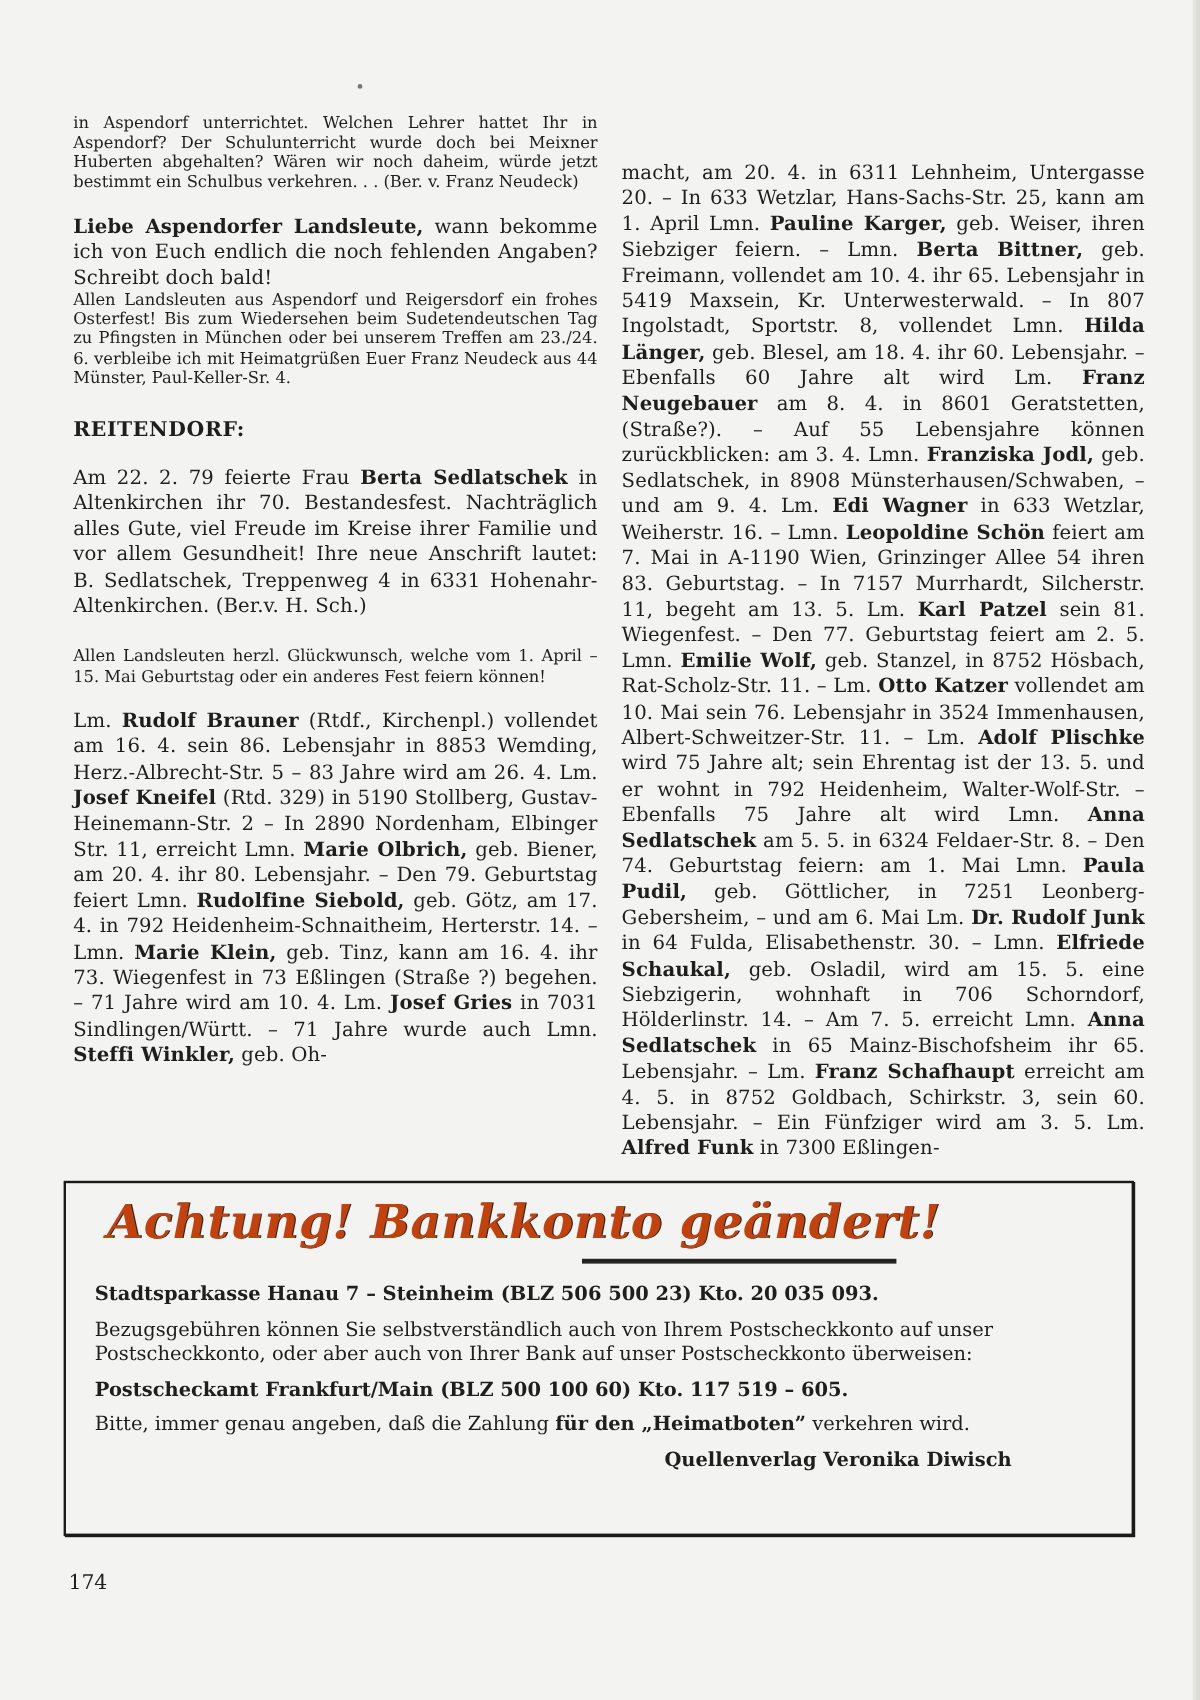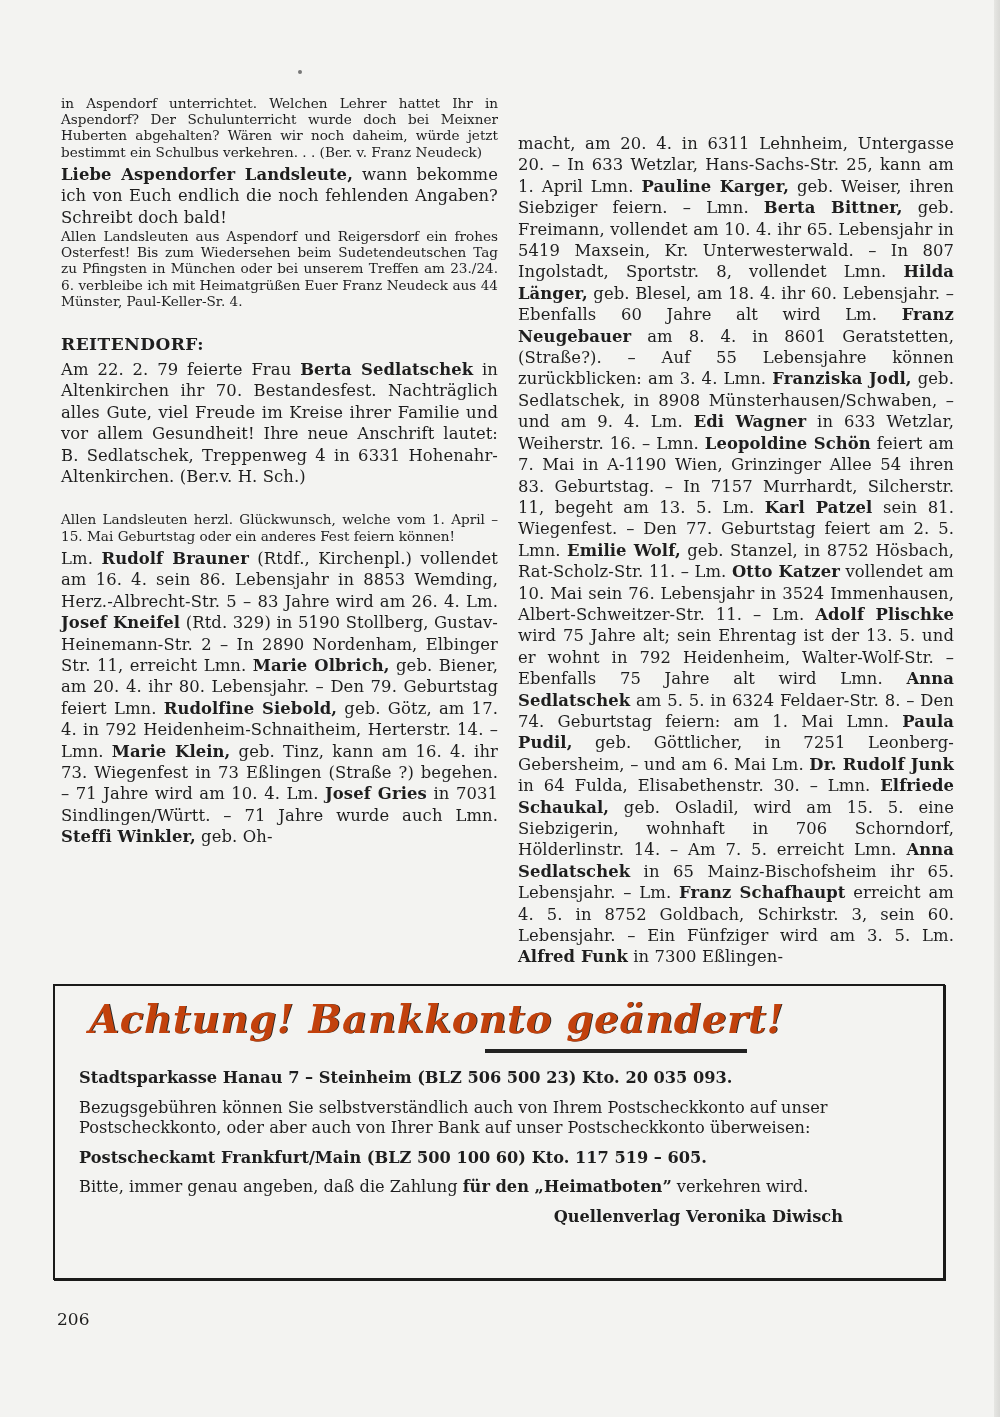--- a/index.html
+++ b/index.html
@@ -18,21 +18,21 @@
   .dot { position: absolute; left: 298px; top: 70px; width: 4px; height: 4px; border-radius: 50%; background: #777; }
   .col {
     position: absolute; top: 95px; width: 437px;
     text-align: justify;
   }
   .col-left { left: 61px; }
   .col-right { left: 518px; width: 436px; margin-top: 38px; }
   p { margin: 0; }
   .small { font-size: 13.6px; line-height: 16.2px; }
   .big { font-size: 16.4px; line-height: 21.4px; letter-spacing: 0.1px; }
-  .gap-s { margin-top: 4px; }
+  .gap-s { margin-top: 18px; }
   .gap-l { margin-top: 24px; }
   .heading { font-weight: bold; font-size: 17px; letter-spacing: 0.5px; line-height: 22px; }
   b { font-weight: bold; }
   .box {
     position: absolute; left: 53px; top: 984px; width: 888px; height: 292px;
     border: 2px solid #1a1a1a;
     box-shadow: 1px 1px 0 #1a1a1a;
   }
   .box-title {
     position: absolute; left: 34px; top: 10px;
@@ -81,13 +81,13 @@
   <div class="box-underline"></div>
   <div class="box-body">
     <p><b>Stadtsparkasse Hanau 7 – Steinheim (BLZ 506 500 23) Kto. 20 035 093.</b></p>
     <p>Bezugsgebühren können Sie selbstverständlich auch von Ihrem Postscheckkonto auf unser Postscheckkonto, oder aber auch von Ihrer Bank auf unser Postscheckkonto überweisen:</p>
     <p><b>Postscheckamt Frankfurt/Main (BLZ 500 100 60) Kto. 117 519 – 605.</b></p>
     <p><span>Bitte, immer genau angeben, daß die Zahlung </span><b>für den „Heimatboten”</b><span> verkehren wird.</span></p>
     <p class="box-sign">Quellenverlag Veronika Diwisch</p>
   </div>
 </div>
 
-<div class="page-number">206</div>
+<div class="page-number">174</div>
 
 </body></html>

